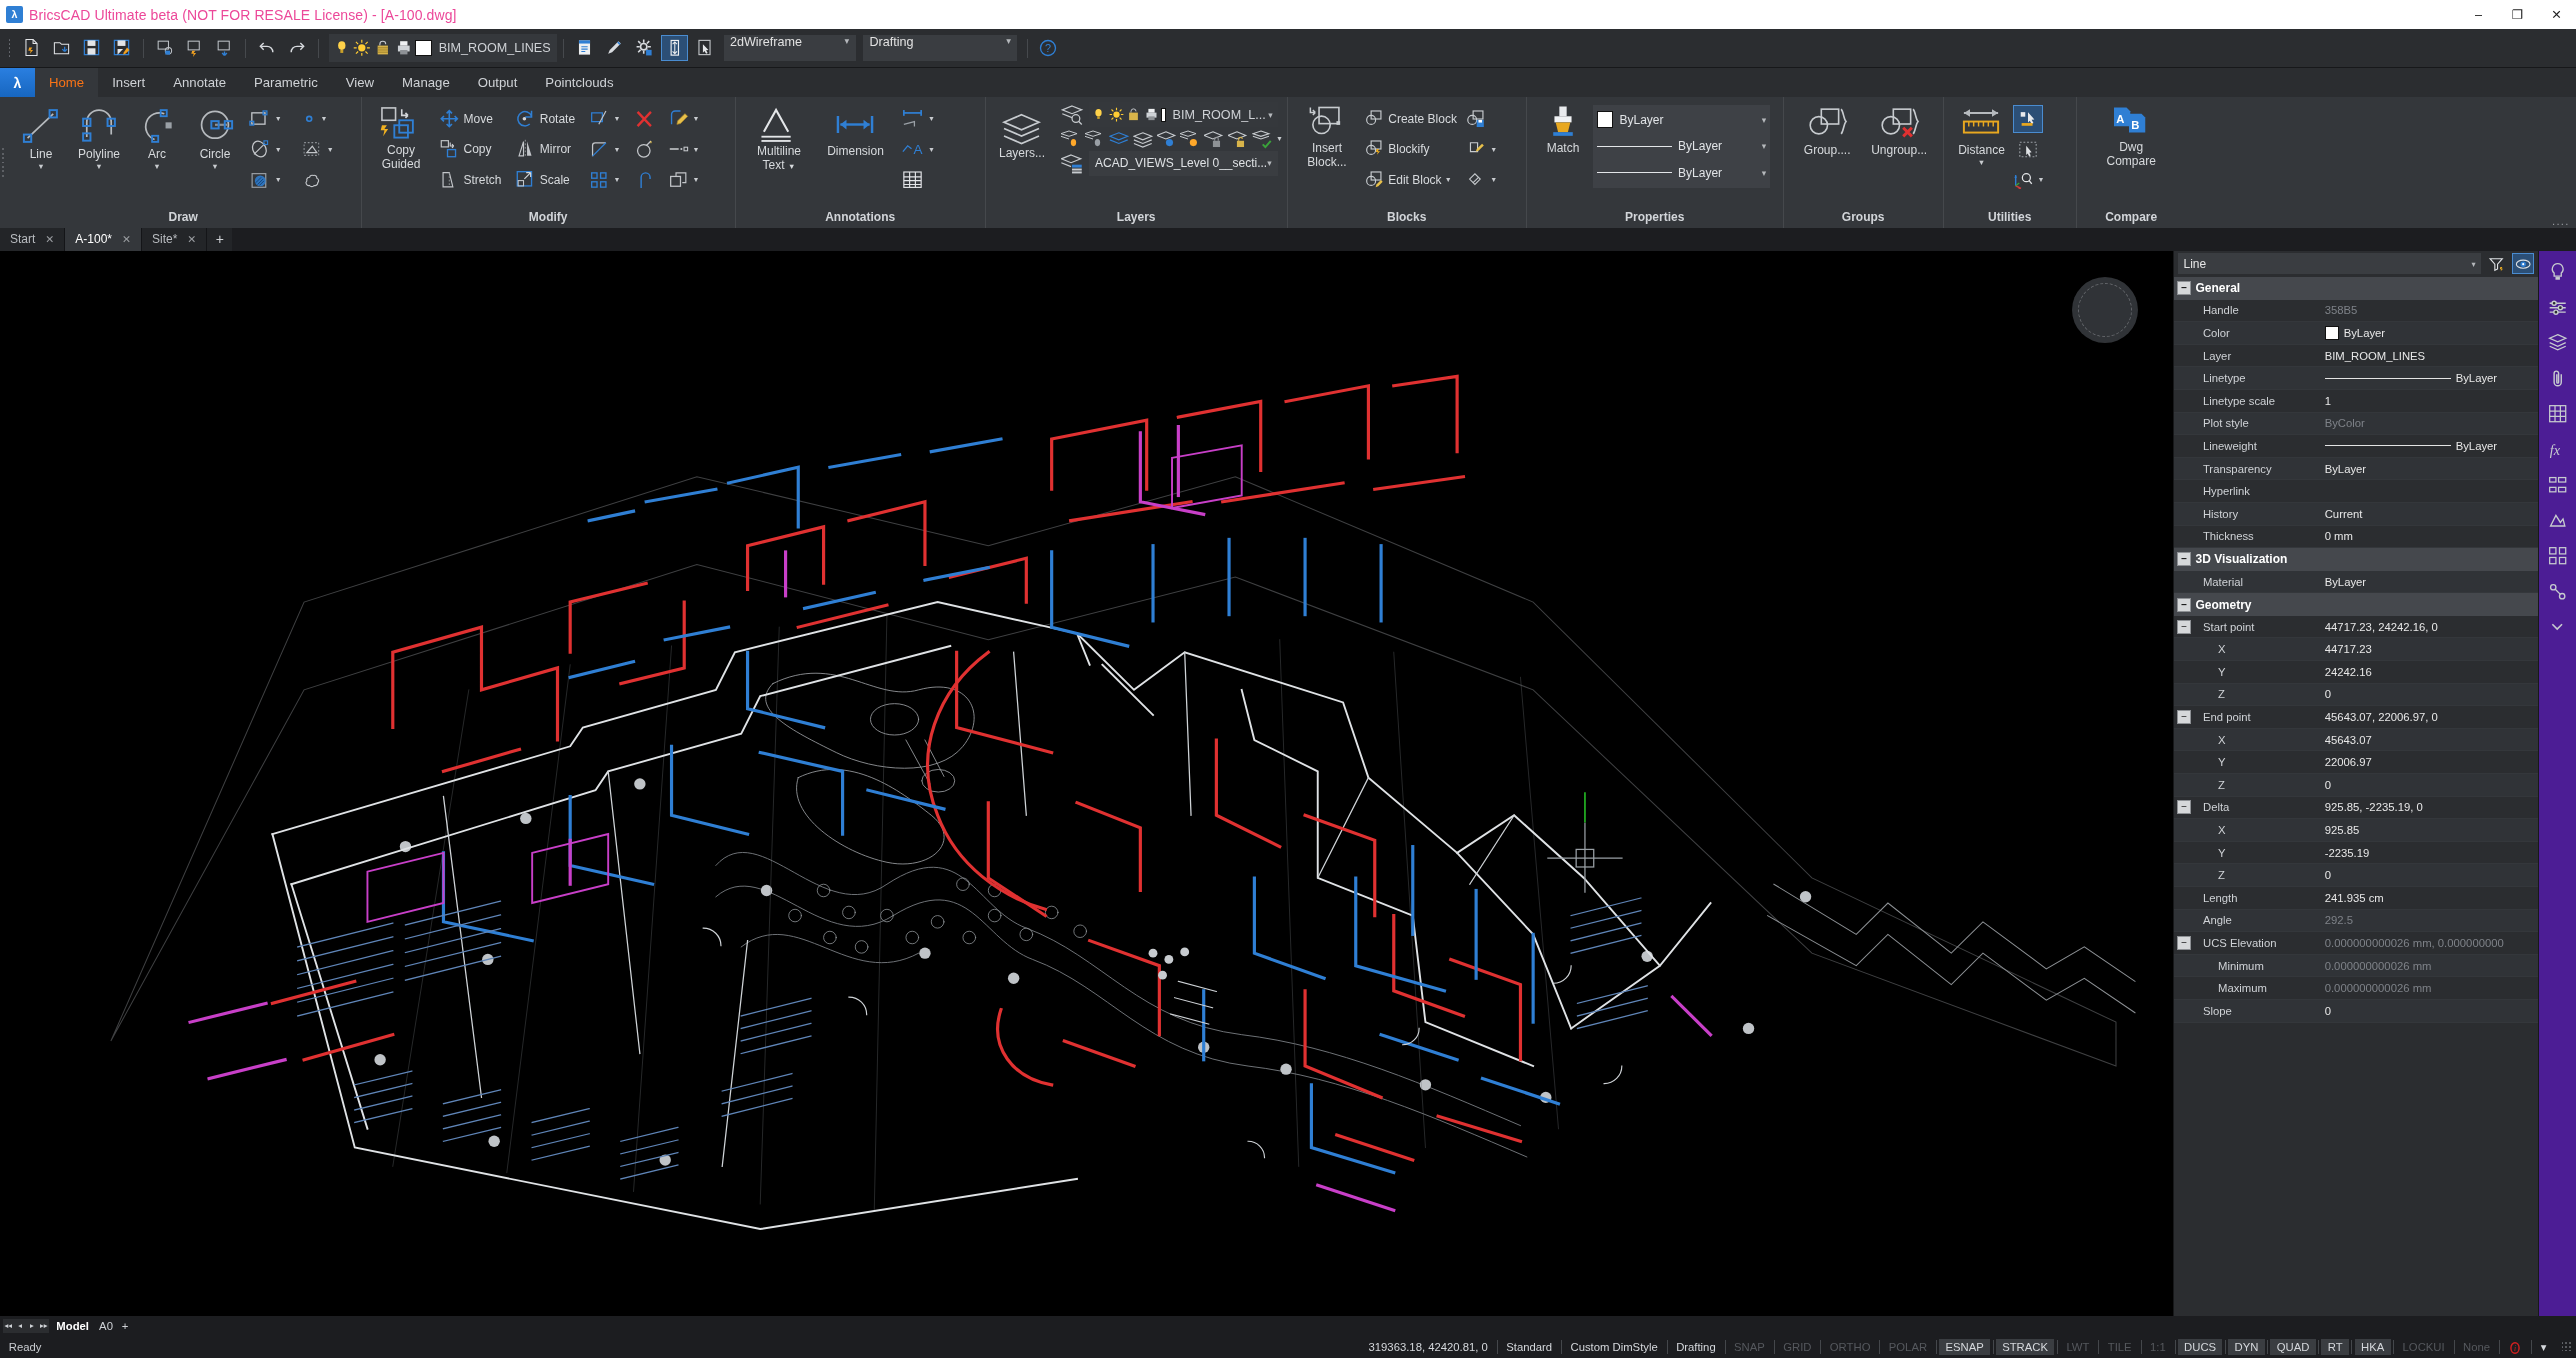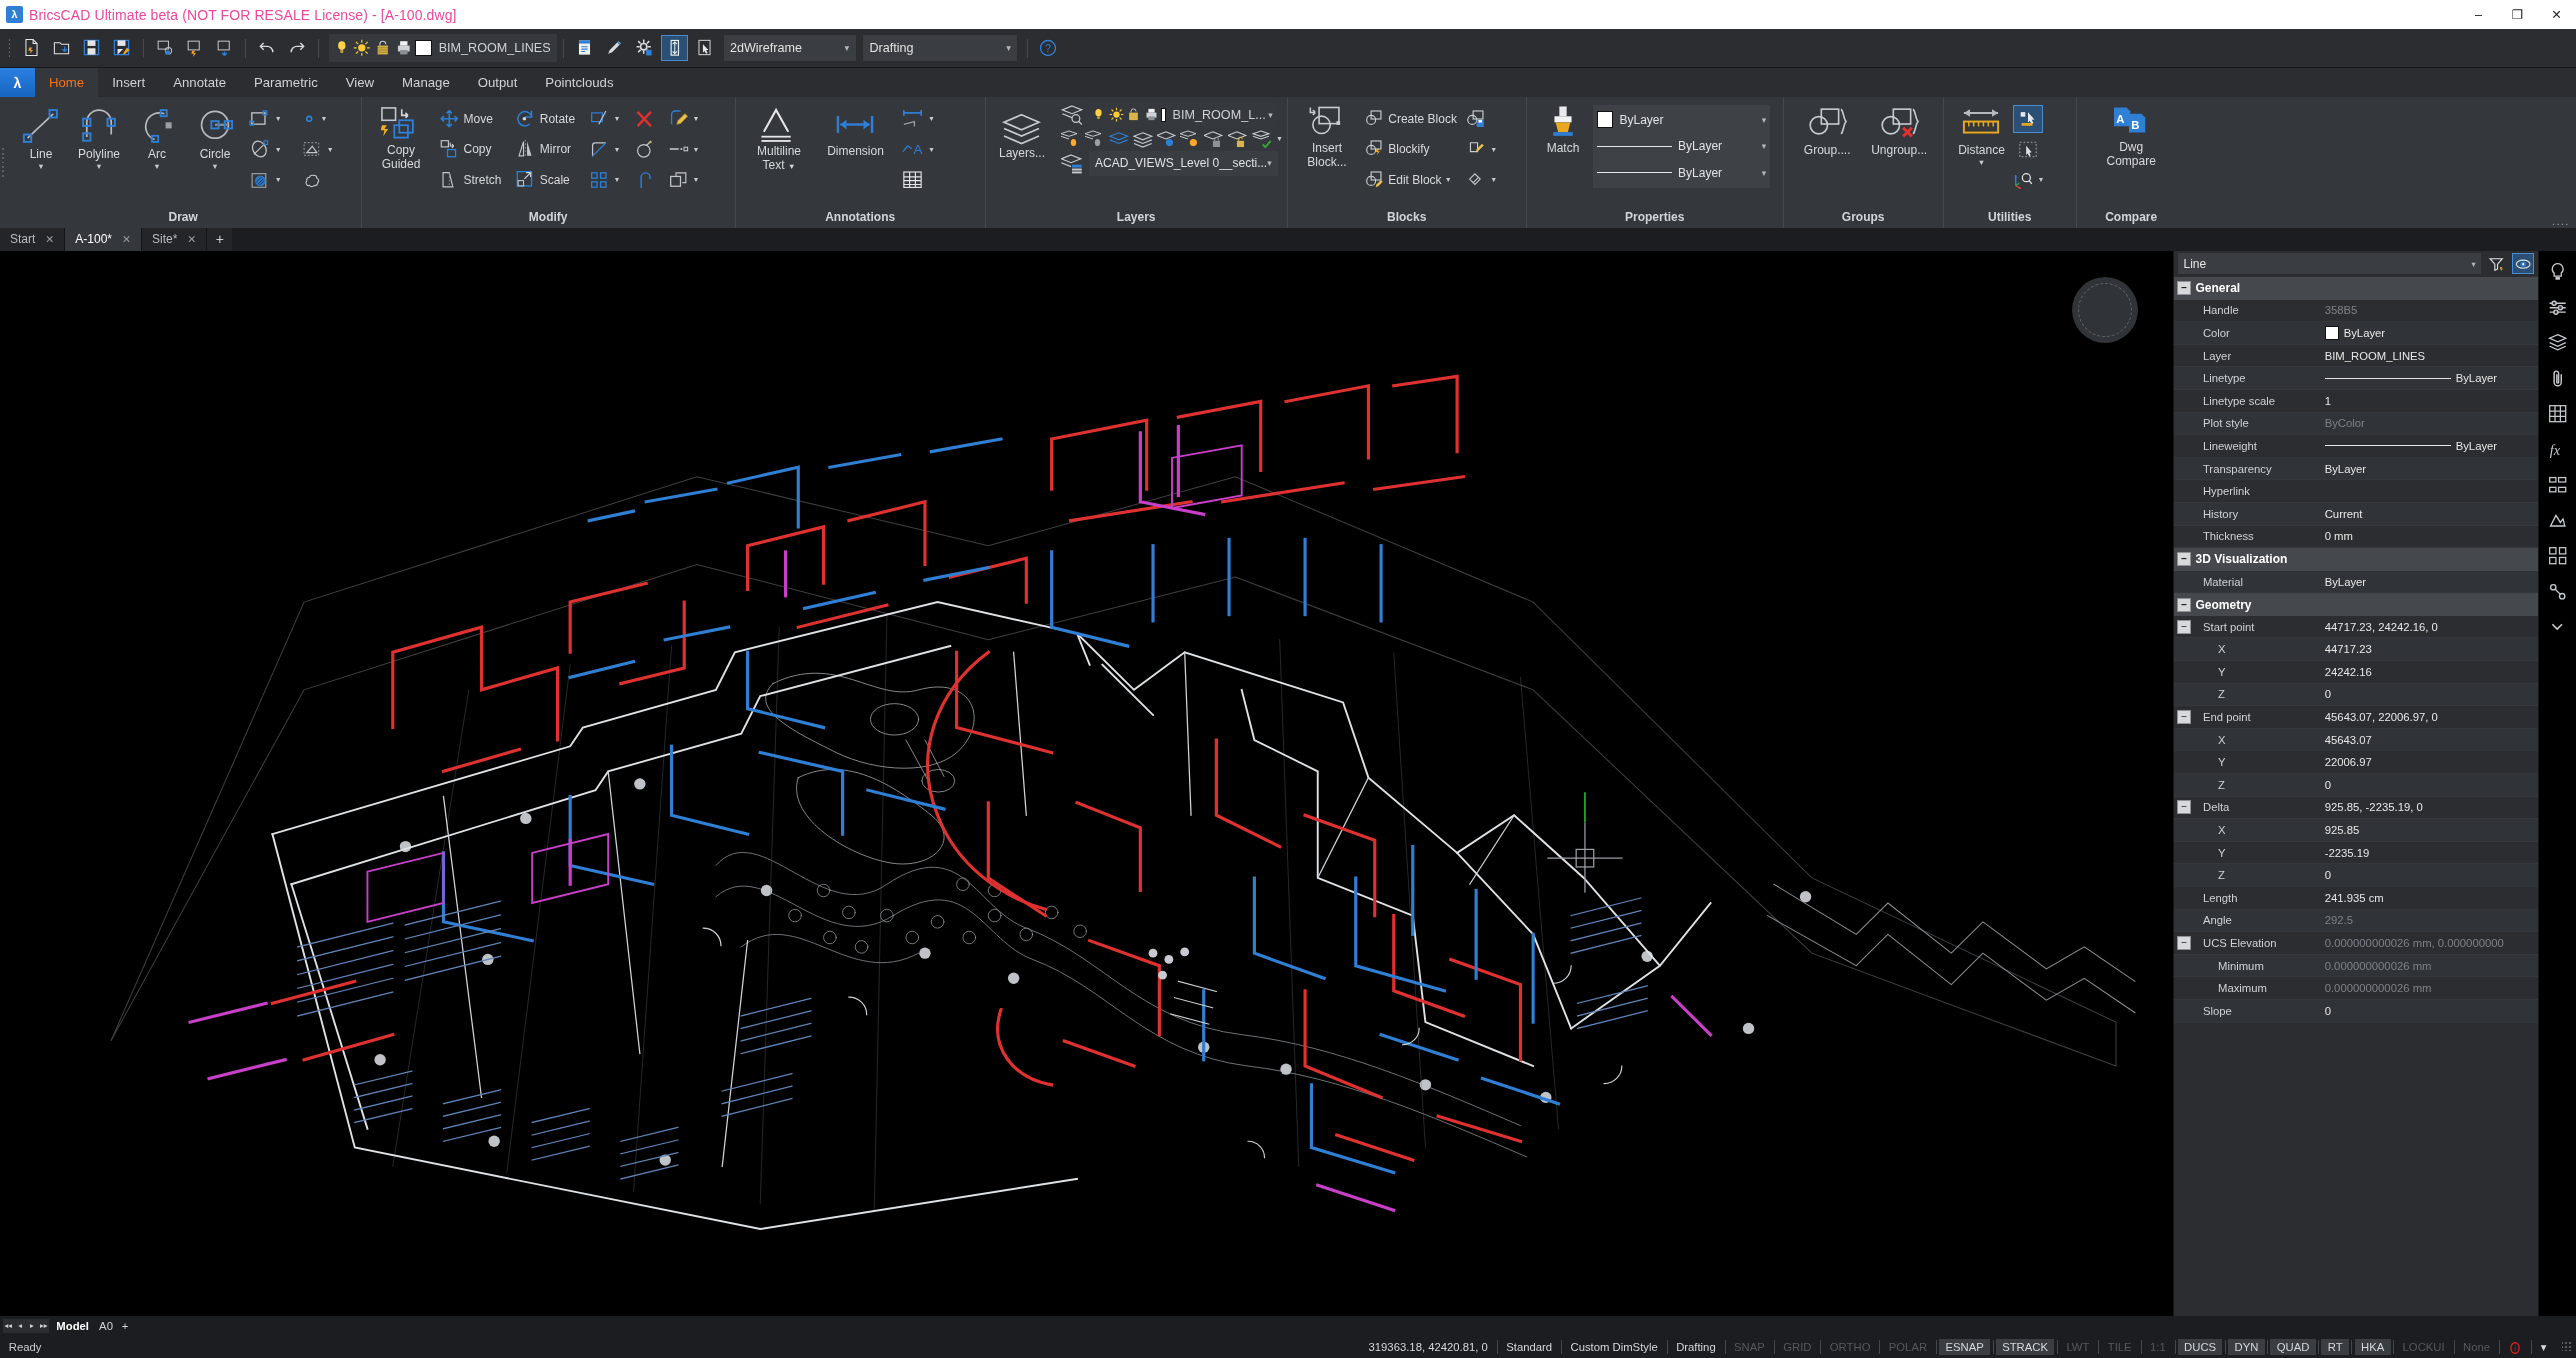--- a/index.html
+++ b/index.html
@@ -34,21 +34,21 @@
   .grip { width:6.3px;height:21.4px; display:flex;flex-direction:column;justify-content:center;gap:1.9px;align-items:center; margin:0 3.8px 0 2.5px;}
   .grip i{display:block;width:1.9px;height:1.9px;background:#6b6e73;border-radius:50%;}
   .qbtn { width:26.4px;height:26.4px;display:flex;align-items:center;justify-content:center;margin:0 1.9px; }
   .qsep { width:0.6px;height:19px;background:#46494d;margin:0 5.7px; }
   .layerbox {
     display:flex;align-items:center; background:#35383c; height:28px; padding:0 6.3px 0 3.8px; margin-left:5px; gap:3.1px;
   }
   .layerbox .swatch{width:16.4px;height:16.4px;background:#fff;border:1.3px solid #111;}
   .layerbox .lname{font-size:12.6px;color:#cfd2d6;margin-left:3.8px;white-space:nowrap;}
   .combo {
-    background:#3a3d41;height:26.4px;display:flex;align-items:center;justify-content:space-between;
+    background:#3a3d41;height:26.4px;display:flex;justify-content:space-between;
     padding:0 6.3px;color:#e2e2e2;font-size:12.6px; margin:0 3.8px;
   }
   .combo .cv{white-space:nowrap;overflow:hidden;}
   .combo .chev{font-size:9.4px;color:#b5b8bc;margin-left:8.8px;}
 
   
   .ribbontabs { height:29px;flex:0 0 29px;background:#2b2d30;display:flex;align-items:flex-end;}
   .homeicon{width:35px;height:29px;background:linear-gradient(#2a7fe0,#1766c0);display:flex;align-items:center;justify-content:center;color:#fff;font-size:14px;font-weight:bold;}
   .rtab{padding:0 14px;height:29px;line-height:29px;font-size:13.2px;color:#cfd2d6;}
   .rtab.active{background:#34373b;color:#f97316;}
@@ -108,21 +108,21 @@
   .prow2 .spacer{width:21.4px;flex:0 0 21.4px;}
   .prow2 .pk{width:123px;flex:0 0 123px;padding-left:7.5px;color:#cfd2d6;white-space:nowrap;overflow:hidden;}
   .prow2 .pk.ind{padding-left:22.6px;}
   .prow2 .pv{flex:1;padding-left:6.3px;color:#e8e8e8;white-space:nowrap;overflow:hidden;display:flex;align-items:center;gap:5px;}
   .prow2 .pv.dim{color:#7e8288;}
   .prow2.alt{background:#303337;}
   .vsw{width:14px;height:14px;background:#fff;border:1.3px solid #111;flex:0 0 auto;}
   .vline{flex:1;max-width:126px;height:0;border-top:1.3px solid #e4e4e4;}
 
   
-  .rail{width:38px;flex:0 0 38px;background:#000000;border-left:0.6px solid #17181a;display:flex;flex-direction:column;align-items:center;padding-top:5px;gap:2.5px;}
+  .rail{width:38px;flex:0 0 38px;background:#4c1d95;border-left:0.6px solid #17181a;display:flex;flex-direction:column;align-items:center;padding-top:5px;gap:2.5px;}
   .railbtn{width:33px;height:33px;display:flex;align-items:center;justify-content:center;}
 
   
   .modelbar{height:19px;flex:0 0 19px;background:#1c1d20;display:flex;align-items:center;gap:0;padding-left:2.5px;}
   .navbtn{width:11.3px;height:14px;display:flex;align-items:center;justify-content:center;font-size:7.5px;color:#cfd2d6;background:#2b2d30;margin-right:0.6px;}
   .mtab{font-size:11.3px;color:#ffffff;font-weight:bold;padding:0 6.3px;}
   .mtab2{font-size:11.3px;color:#cfd2d6;padding:0 3.8px;}
   .mplus{font-size:11.3px;color:#cfd2d6;padding:0 5px;}
 
   .statusbar{height:22.6px;flex:0 0 22.6px;background:#1c1d20;display:flex;align-items:center;font-size:11.3px;color:#c9ccd0;}

